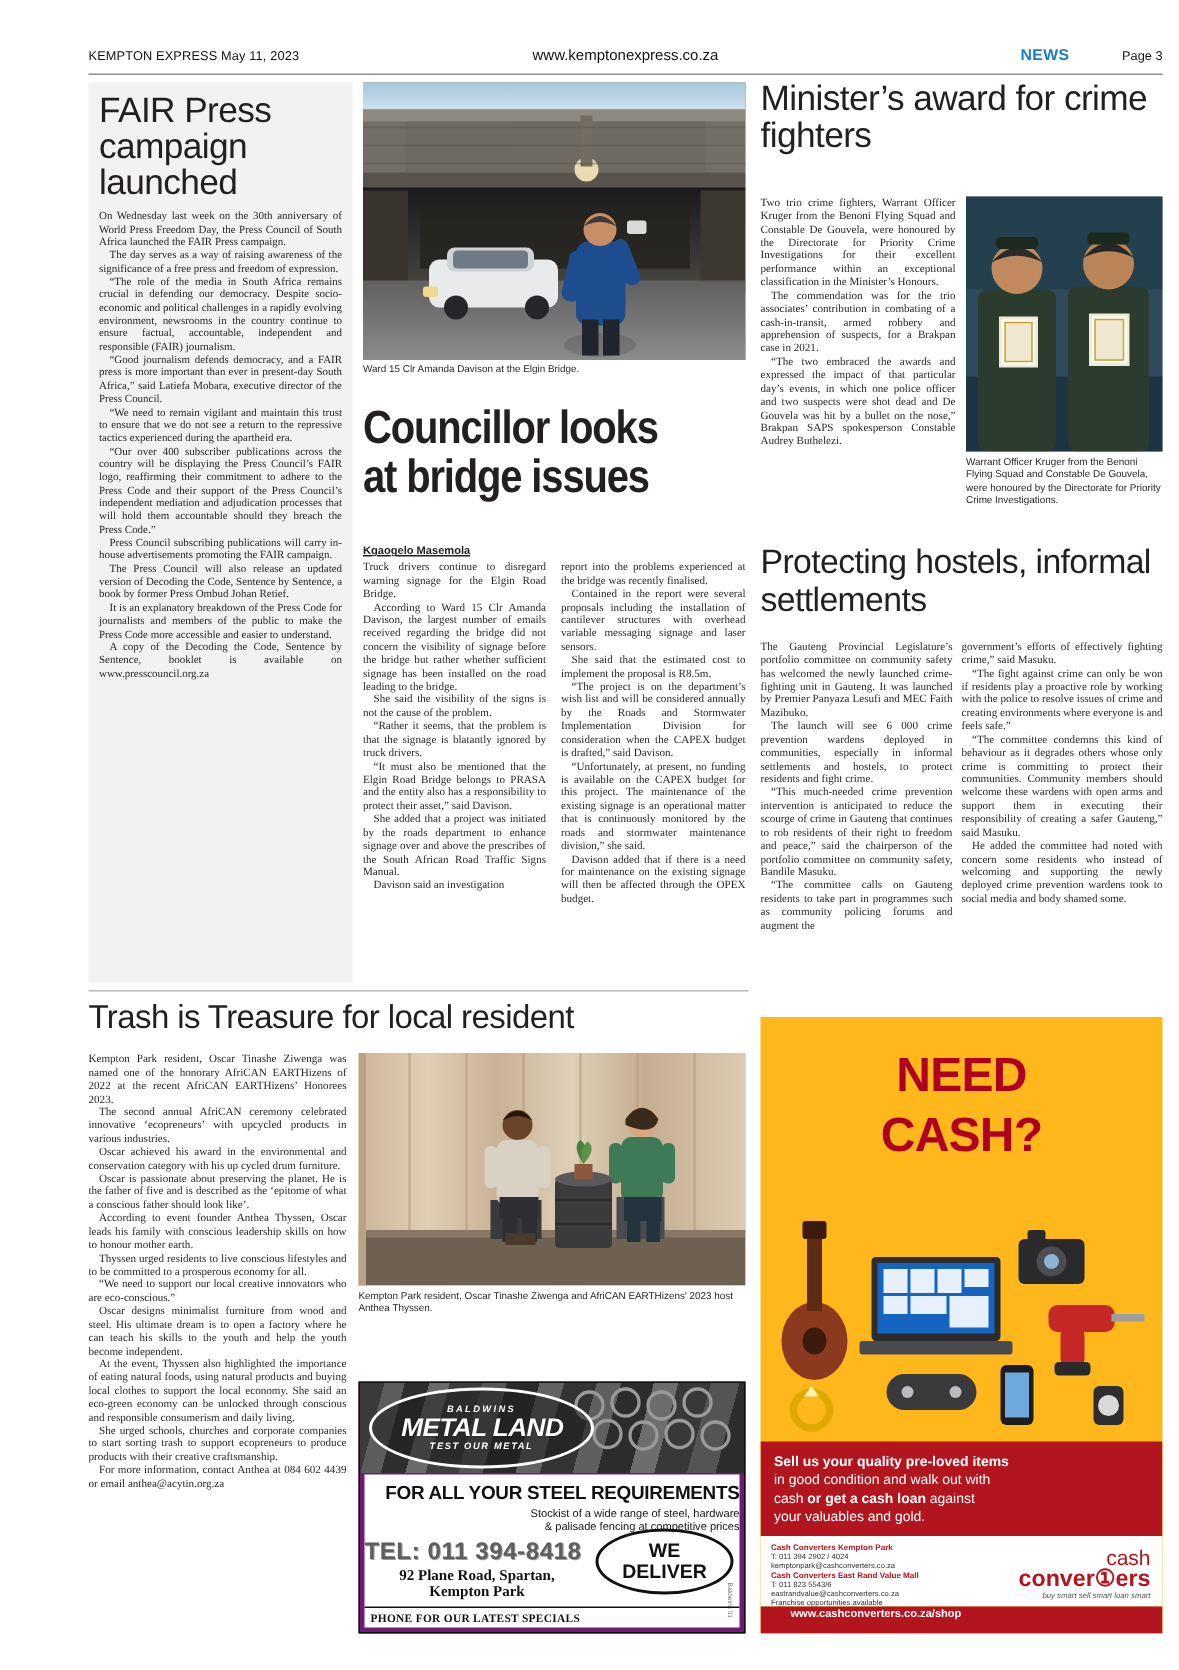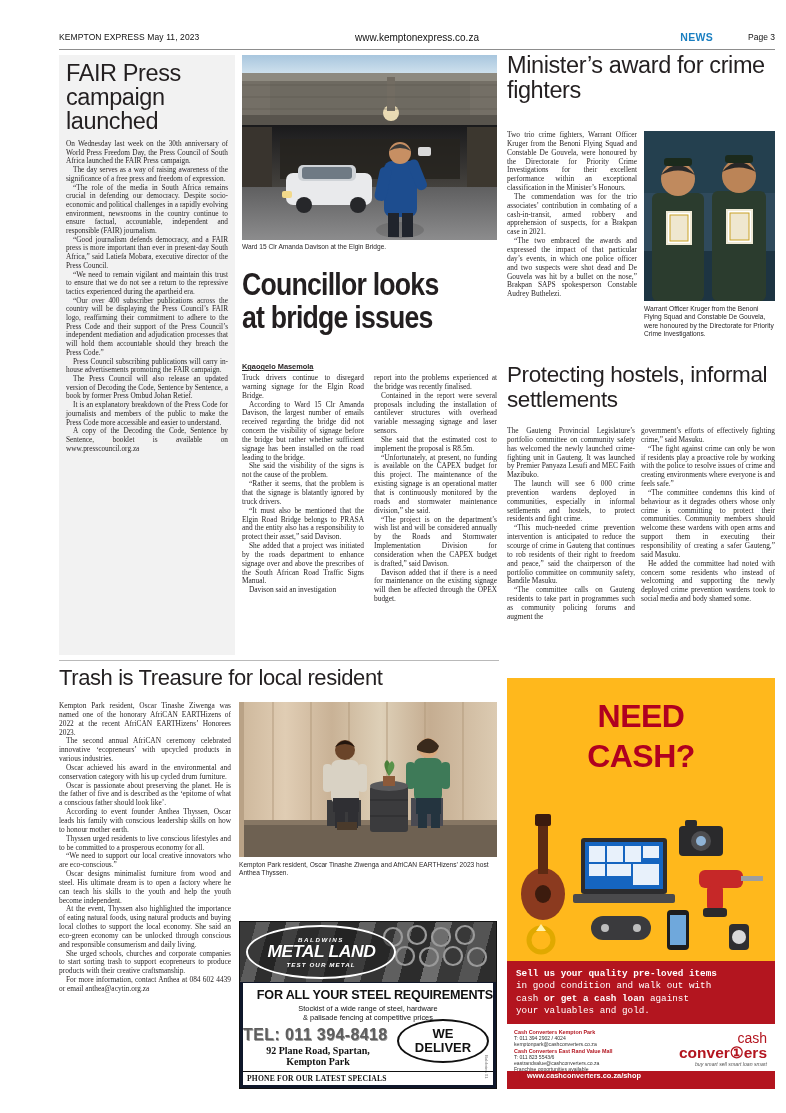--- a/index.html
+++ b/index.html
@@ -88,21 +88,21 @@
   
   .trash-rule { position:absolute; left:35px; top:660px; width:440px; height:1px; background:#b9b9b9;}
   .trash-hl { position:absolute; left:35px; top:665px; width:450px; font-size:22px; line-height:26px;}
   .trash-col { position:absolute; left:35px; top:702px; width:172px; }
   .trash-photo { position:absolute; left:215px; top:702px; width:258px; height:155px; overflow:hidden; background:#cbb79c;}
   .trash-cap { position:absolute; left:215px; top:861px; width:258px; }
 
   
   .ad-metal {
     position:absolute; left:215px; top:921px; width:258px; height:168px;
-    border:1px solid #111; background:#0f172a; overflow:hidden;
+    border:1px solid #111; background:#701a75; overflow:hidden;
   }
   .ml-photo { position:absolute; left:0; top:0; width:100%; height:60px;
     background:
       linear-gradient(105deg,#3a3a3a 0 6%,#5c5c5c 6% 11%,#2e2e2e 11% 17%,#6a6a6a 17% 22%,#3d3d3d 22% 30%,#575757 30% 36%,#2a2a2a 36% 44%,#636363 44% 50%,#343434 50% 58%,#5f5f5f 58% 64%,#2c2c2c 64% 72%,#6d6d6d 72% 78%,#383838 78% 86%,#545454 86% 93%,#2d2d2d 93% 100%);
   }
   .ml-rings { position:absolute; right:4px; top:2px; width:115px; height:56px; }
   .ml-oval {
     position:absolute; left:6px; top:3px; width:150px; height:54px;
     border:2px solid #fff; border-radius:50%;
     display:flex; flex-direction:column; align-items:center; justify-content:center;
@@ -111,21 +111,21 @@
   .ml-baldwins{ font-family:"Liberation Sans",sans-serif; font-size:6.2px; font-weight:bold;
     font-style:italic; color:#fff; letter-spacing:1.6px;}
   .ml-name{ font-family:"Liberation Sans",sans-serif; font-size:17px; font-weight:bold;
     font-style:italic; color:#fff; letter-spacing:-0.4px; line-height:18px;
     transform:scaleX(1.03); text-shadow:0 0 1px #000;}
   .ml-test{ font-family:"Liberation Sans",sans-serif; font-size:6.2px; font-weight:bold;
     font-style:italic; color:#fff; letter-spacing:1.1px;}
   .ml-white { position:absolute; left:3px; top:61px; right:3px; bottom:3px; background:#fff; }
   .ml-h1 { text-align:right; font-family:"Liberation Sans",sans-serif; font-weight:bold;
     font-size:12.6px; color:#111; margin-top:5px; letter-spacing:-.2px;}
-  .ml-sub { text-align:center; font-family:"Liberation Sans",sans-serif;
+  .ml-sub { text-align:right; font-family:"Liberation Sans",sans-serif;
     font-size:7.4px; line-height:9.4px; color:#111; margin-top:2px;}
   .ml-tel { font-family:"Liberation Sans",sans-serif; font-weight:bold; font-size:16px;
     color:#5e5e5e; text-align:left; margin-top:3px; letter-spacing:.4px;
     text-shadow: 0.7px 0.7px 0 #9c9c9c;}
   .ml-addr { font-family:"Liberation Serif",serif; font-weight:bold; font-size:10px;
     line-height:11.5px; color:#111; text-align:center; margin-top:1px; width:150px;}
   .ml-deliver {
     position:absolute; right:4px; bottom:22px; width:92px; height:44px;
     border:2px solid #111; border-radius:50%;
     display:flex; flex-direction:column; align-items:center; justify-content:center;
@@ -148,21 +148,21 @@
   .cc-need {
     position:absolute; left:0; right:0; top:18px; text-align:center;
     font-family:"Liberation Sans",sans-serif; font-weight:bold;
     font-size:32px; line-height:40px; color:#b00020; letter-spacing:-.5px;
   }
   .cc-goods { position:absolute; left:0; right:0; top:120px; height:160px; }
   .cc-red {
     position:absolute; left:0; right:0; top:283px; height:63px; background:#b3151f;
     padding:7px 9px 0 9px;
   }
-  .cc-red .l1 { font-family:Liberation Mono, monospace; font-size:9.3px; line-height:12.4px; color:#fff;}
+  .cc-red .l1 { font-family:Liberation Sans, sans-serif; font-size:9.3px; line-height:12.4px; color:#fff;}
   .cc-red .l1 b { font-weight:bold; }
   .cc-white {
     position:absolute; left:0; right:0; top:346px; bottom:18px; background:#fff; padding:5px 7px;
   }
   .cc-store { font-family:"Liberation Sans",sans-serif; font-size:5.1px; line-height:6.2px; color:#333; }
   .cc-store b { color:#b3151f; font-size:5.4px; }
   .cc-logo {
     position:absolute; right:8px; top:8px; text-align:right;
     font-family:"Liberation Sans",sans-serif; color:#b3151f;
   }
@@ -280,22 +280,22 @@
     <p>She said the visibility of the signs is not the cause of the problem.</p>
     <p>“Rather it seems, that the problem is that the signage is blatantly ignored by truck drivers.</p>
     <p>“It must also be mentioned that the Elgin Road Bridge belongs to PRASA and the entity also has a responsibility to protect their asset,” said Davison.</p>
     <p>She added that a project was initiated by the roads department to enhance signage over and above the prescribes of the South African Road Traffic Signs Manual.</p>
     <p>Davison said an investigation</p>
   </div>
   <div class="ctr-col-b body-serif">
     <p class="noind">report into the problems experienced at the bridge was recently finalised.</p>
     <p>Contained in the report were several proposals including the installation of cantilever structures with overhead variable messaging signage and laser sensors.</p>
     <p>She said that the estimated cost to implement the proposal is R8.5m.</p>
+    <p>“The project is on the department’s wish list and will be considered annually by the Roads and Stormwater Implementation Division for consideration when the CAPEX budget is drafted,” said Davison.</p>
     <p>“Unfortunately, at present, no funding is available on the CAPEX budget for this project. The maintenance of the existing signage is an operational matter that is continuously monitored by the roads and stormwater maintenance division,” she said.</p>
-    <p>“The project is on the department’s wish list and will be considered annually by the Roads and Stormwater Implementation Division for consideration when the CAPEX budget is drafted,” said Davison.</p>
     <p>Davison added that if there is a need for maintenance on the existing signage will then be affected through the OPEX budget.</p>
   </div>
 
   <h1 class="minister-hl hl-sans">Minister’s award for crime fighters</h1>
   <div class="min-col-a body-serif">
     <p class="noind">Two trio crime fighters, Warrant Officer Kruger from the Benoni Flying Squad and Constable De Gouvela, were honoured by the Directorate for Priority Crime Investigations for their excellent performance within an exceptional classification in the Minister’s Honours.</p>
     <p>The commendation was for the trio associates’ contribution in combating of a cash-in-transit, armed robbery and apprehension of suspects, for a Brakpan case in 2021.</p>
     <p>“The two embraced the awards and expressed the impact of that particular day’s events, in which one police officer and two suspects were shot dead and De Gouvela was hit by a bullet on the nose,” Brakpan SAPS spokesperson Constable Audrey Buthelezi.</p>
   </div>
   <div class="min-photo">

